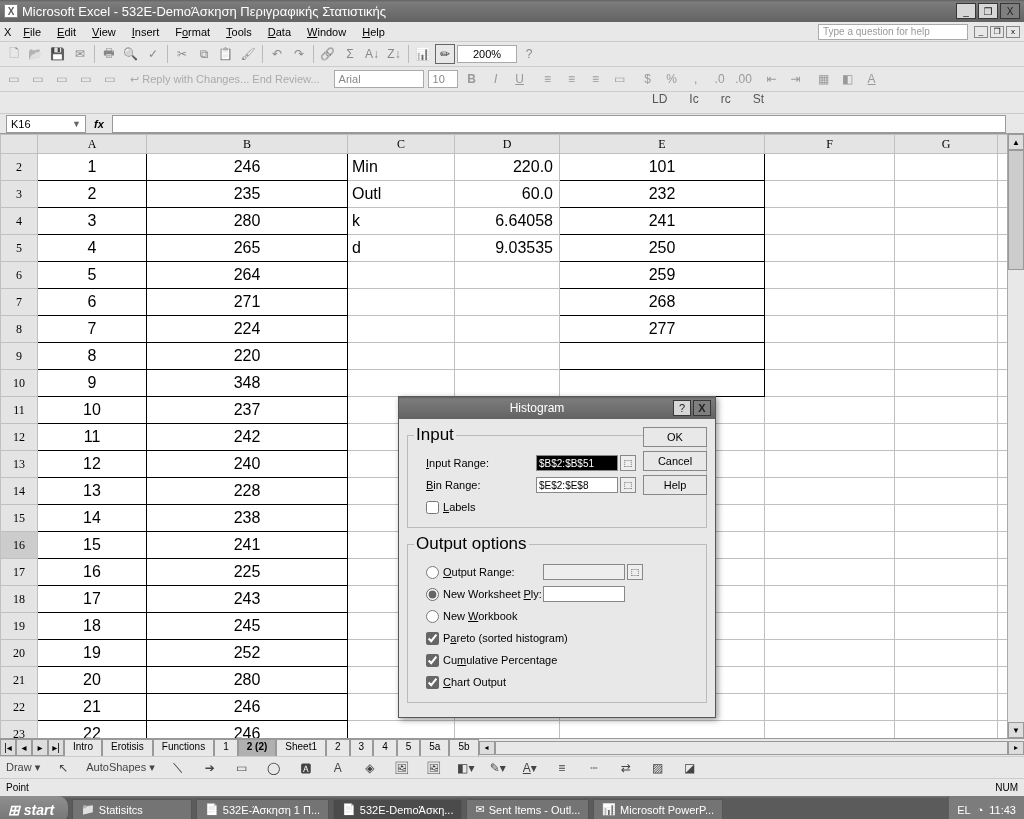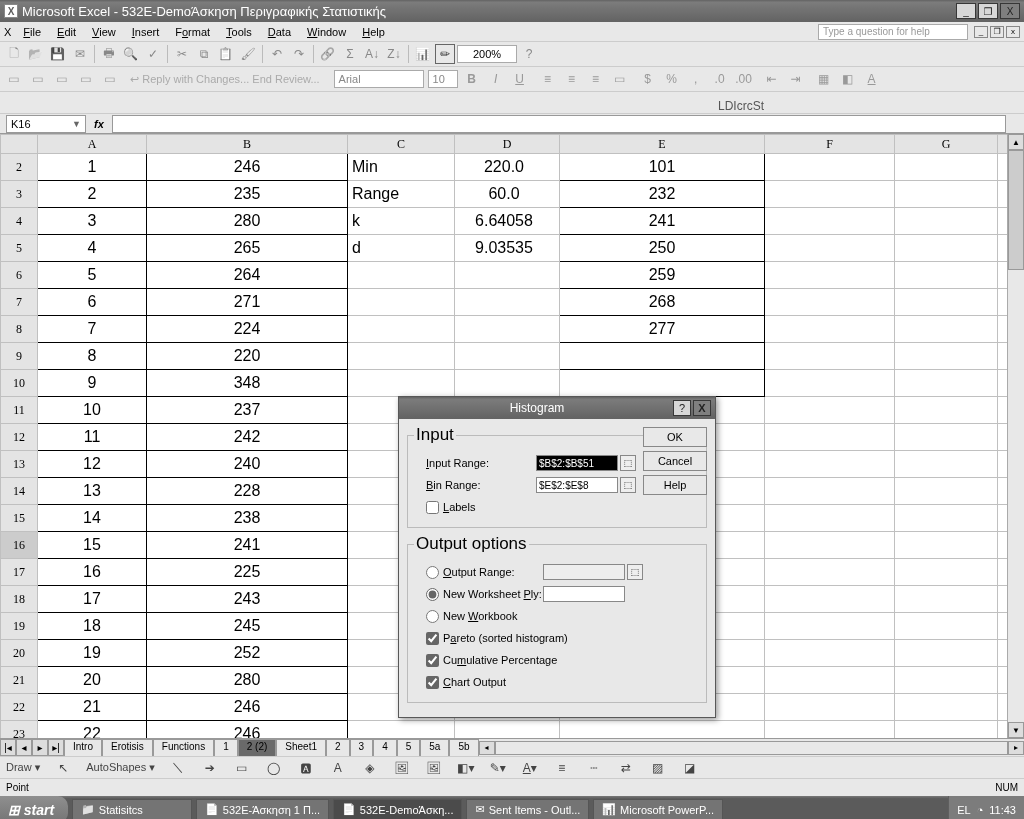--- a/index.html
+++ b/index.html
@@ -58,21 +58,21 @@
 .toolbar .zoom-box { width:60px; height:18px; border:1px solid #aaa; font-size:11px; display:flex; align-items:center; justify-content:center; background:#fff; color:#000;}
 .toolbar .tb-act { color:#333; }
 .toolbar2 { height:25px; background:#ece9d8; border-bottom:1px solid #ccc; display:flex; align-items:center; padding:0 4px; gap:4px; color:#999;}
 .toolbar2 .tb {
   width:20px; height:20px; border:1px solid transparent;
   display:flex; align-items:center; justify-content:center; font-size:12px;
 }
 .toolbar2 .font-box { width:90px; height:18px; border:1px solid #aaa; background:#fff; color:#888; font-size:11px; display:flex; align-items:center; padding:0 4px;}
 .toolbar2 .size-box { width:30px; height:18px; border:1px solid #aaa; background:#fff; color:#888; font-size:11px; display:flex; align-items:center; padding:0 4px;}
 
-.subtoolbar { height:22px; background:#ece9d8; border-bottom:1px solid #ccc; display:flex; align-items:flex-end; justify-content:flex-end; padding-right:260px; gap:0; color:#555;}
+.subtoolbar { height:22px; background:#ece9d8; border-bottom:1px solid #ccc; display:flex; align-items:flex-start; justify-content:flex-end; padding-right:260px; gap:22px; color:#555;}
 .subtoolbar .stb { font-size:12px; }
 
 .namebox-row { height:20px; display:flex; align-items:center; background:#ece9d8; border-bottom:1px solid #999; }
 .name-box { width:80px; height:18px; background:#fff; border:1px solid #999; margin-left:6px; display:flex; align-items:center; padding:0 4px; font-size:11px; }
 .name-box .dd { margin-left:auto; font-size:9px; color:#666; }
 .fx-label { padding:0 8px; font-style:italic;font-weight:bold; }
 .formula-bar { flex:1; height:18px; background:#fff; border:1px solid #999; margin-right:18px;}
 
 .grid-wrap {
   position:relative; height:604px; background:#fff; overflow:hidden;
@@ -82,21 +82,21 @@
 }
 .grid th, .grid td {
   border:1px solid #c0c0c0; height:27px; font-size:16px;
   text-align:center; font-family:Arial, sans-serif; color:#000;
   overflow:hidden; white-space:nowrap;
 }
 .grid th { background:#e4e4e4; font-weight:normal; height:19px; font-size:12px; font-family:Tahoma;}
 .grid td.hdr { background:#e4e4e4; font-size:12px; font-family:Tahoma; width:37px;}
 .grid td.hdr.sel { background:#ccc; }
 .grid .ltxt { text-align:left; padding-left:4px; }
-.grid .rtxt { text-align:center; padding-right:6px; }
+.grid .rtxt { text-align:right; padding-right:6px; }
 .grid .bordered { border:1px solid #000; }
 .grid .bordered2 { border:1px solid #000; }
 
 .col-A{width:109px;} .col-B{width:201px;} .col-C{width:107px;}
 .col-D{width:105px;} .col-E{width:205px;} .col-F{width:130px;}
 .col-G{width:103px;} .col-spacer{width:27px;}
 
 .vscroll {
   position:absolute; right:0; top:0; width:17px; height:100%; background:#e8e8e8;
   border-left:1px solid #aaa; display:flex; flex-direction:column;
@@ -104,21 +104,21 @@
 .vscroll .arr { height:16px; background:#ddd; border:1px solid #999; display:flex; align-items:center; justify-content:center; font-size:8px;}
 .vscroll .track { flex:1; position:relative; }
 .vscroll .thumb { position:absolute; top:0; left:0; right:0; height:120px; background:#ccc; border:1px solid #999;}
 
 .sheet-tabs {
   height:18px; display:flex; align-items:stretch; background:#ece9d8; border-top:1px solid #999;
   font-size:10px;
 }
 .sheet-tabs .nav { width:16px; background:#ddd; border:1px solid #999; display:flex;align-items:center;justify-content:center;}
 .sheet-tabs .tab { padding:1px 8px; background:#e8e8e8; border:1px solid #999; border-bottom:none;}
-.sheet-tabs .tab.active { background:#4d7c0f; font-weight:normal;}
+.sheet-tabs .tab.active { background:#84cc16; font-weight:bold;}
 .sheet-tabs .hscroll { flex:1; display:flex; align-items:center; }
 .sheet-tabs .hs-track{ flex:1; height:14px; background:#e8e8e8; border:1px solid #999;}
 .sheet-tabs .hs-arr { width:16px; height:14px; background:#ddd; border:1px solid #999; display:flex;align-items:center;justify-content:center; font-size:8px;}
 
 .draw-bar {
   height:22px; background:#ece9d8; border-top:1px solid #ccc; display:flex; align-items:center; padding:0 6px; gap:14px; font-size:11px; color:#444;
 }
 .draw-bar .tb { width:18px; height:18px; display:flex;align-items:center;justify-content:center; font-size:12px;}
 
 .status-bar { height:18px; background:#ece9d8; border-top:1px solid #ccc; display:flex; align-items:center; padding:0 6px; font-size:10px;}
@@ -331,21 +331,21 @@
           <td class="rtxt">220.0</td>
           <td class="bordered2">101</td>
           <td></td>
           <td></td>
           <td></td>
         </tr>
         <tr>
           <td class="hdr ">3</td>
           <td class="bordered">2</td>
           <td class="bordered">235</td>
-          <td class="ltxt">Range</td>
+          <td class="ltxt">Outl</td>
           <td class="rtxt">60.0</td>
           <td class="bordered2">232</td>
           <td></td>
           <td></td>
           <td></td>
         </tr>
         <tr>
           <td class="hdr ">4</td>
           <td class="bordered">3</td>
           <td class="bordered">280</td>

